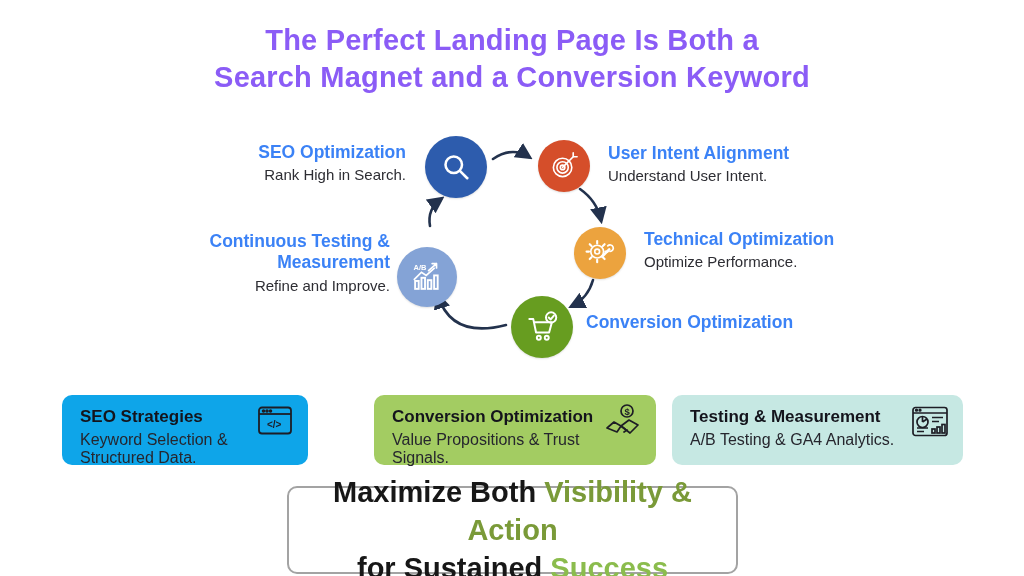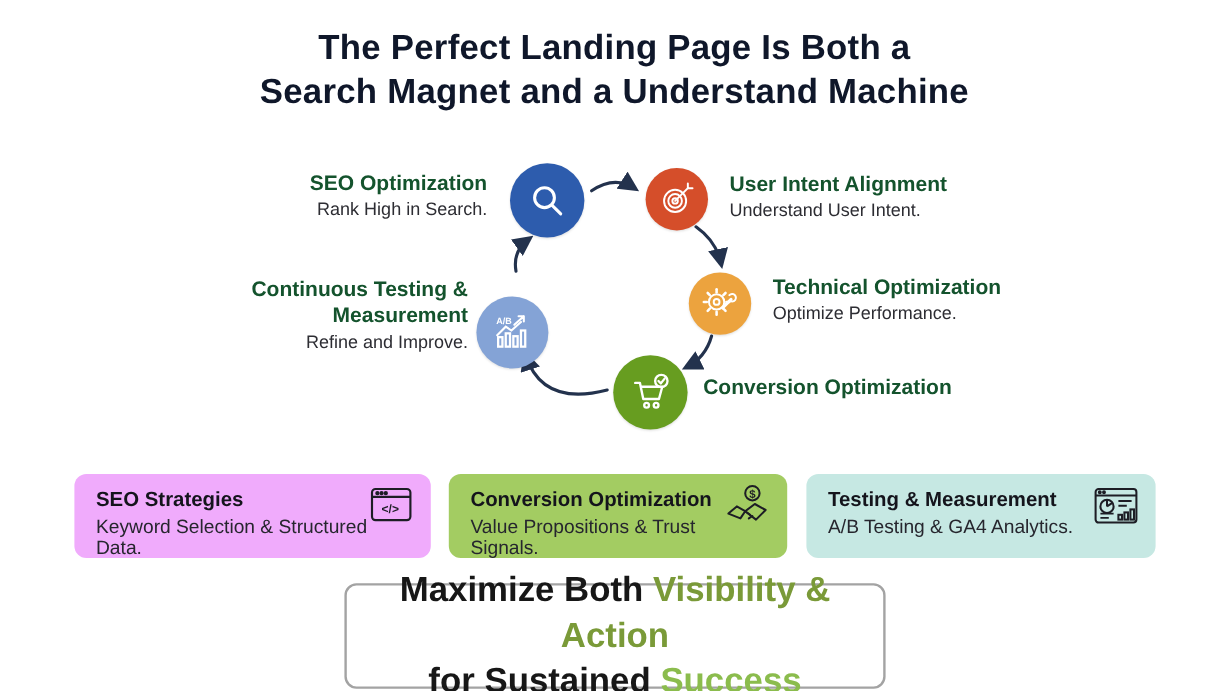--- a/index.html
+++ b/index.html
@@ -9,33 +9,33 @@
     position: relative;
     width: 1024px; height: 576px;
     background: #ffffff;
     overflow: hidden;
   }
   
   .title {
     position: absolute; top: 22px; left: 0; right: 0;
     text-align: center;
     font-size: 29px; font-weight: 700;
-    color: #0f172a; line-height: 1.28;
+    color: #8b5cf6; line-height: 1.28;
     letter-spacing: 0.2px;
   }
   
   .arrows { position: absolute; inset: 0; pointer-events: none; }
   .node {
     position: absolute; border-radius: 50%;
     display: flex; align-items: center; justify-content: center;
     box-shadow: 0 1px 2px rgba(0,0,0,0.12);
   }
   .node svg { display: block; }
   .nlabel { position: absolute; }
-  .nlabel .nl-title { font-size: 17.5px; font-weight: 700; color: #14532d; line-height: 1.22; }
+  .nlabel .nl-title { font-size: 17.5px; font-weight: 700; color: #3b82f6; line-height: 1.22; }
   .nlabel .nl-sub { font-size: 15px; color: #2d2d33; margin-top: 3px; line-height: 1.2; }
   .nlabel.right { text-align: right; }
   .nlabel.left { text-align: left; }
   
   .card {
     position: absolute; top: 395px; height: 70px;
     border-radius: 10px; padding: 11px 16px 10px 18px;
   }
   .card .c-title { font-size: 17px; font-weight: 700; color: #14141c; line-height: 1.25; }
   .card .c-sub { font-size: 16px; color: #26262e; margin-top: 4px; }
@@ -50,21 +50,21 @@
     color: #171717;
   }
 </style>
 </head>
 <body>
 
 <div class="canvas">
 
   <div class="title">
     <div>The Perfect Landing Page Is Both a</div>
-    <div>Search Magnet and a Understand Machine</div>
+    <div>Search Magnet and a Conversion Keyword</div>
   </div>
 
   <svg class="arrows" viewBox="0 0 1024 576" width="1024" height="576">
     <defs>
       <marker id="ah" viewBox="0 0 10 10" refX="7.5" refY="5" markerWidth="6.5" markerHeight="6.5" orient="auto">
         <path d="M0,0 L10,5 L0,10 Z" fill="#23324d"></path>
       </marker>
     </defs>
     <g fill="none" stroke="#23324d" stroke-width="2.6" stroke-linecap="round">
       <path d="M493,159 Q512,146 529,157" marker-end="url(#ah)"></path>
@@ -162,21 +162,21 @@
 
   <div class="nlabel left" style="left:586px; top:312px; width:280px;">
     <div class="nl-title">Conversion Optimization</div>
   </div>
 
   <div class="nlabel right" style="right:634px; top:231px; width:196px;">
     <div class="nl-title">Continuous Testing &amp; Measurement</div>
     <div class="nl-sub">Refine and Improve.</div>
   </div>
 
-  <div class="card" style="left: 62px; width: 297px; background-color: #f0abfc;">
+  <div class="card" style="left: 62px; width: 246px; background-color: #0ea5e9;">
     <div class="c-title">SEO Strategies</div>
     <div class="c-sub">Keyword Selection &amp; Structured Data.</div>
     <span class="c-icon">
       <svg width="40" height="32" viewBox="0 0 40 32" fill="none" stroke="#1d1d25" stroke-width="1.8">
         <rect x="4" y="1.5" width="32" height="26" rx="3"></rect>
         <line x1="4" y1="8" x2="36" y2="8"></line>
         <circle cx="8.5" cy="5" r="0.9" fill="#1d1d25"></circle>
         <circle cx="12" cy="5" r="0.9" fill="#1d1d25"></circle>
         <circle cx="15.5" cy="5" r="0.9" fill="#1d1d25"></circle>
         <text x="12" y="21.5" font-size="10" font-weight="bold" fill="#1d1d25" stroke="none">&lt;/&gt;</text>

